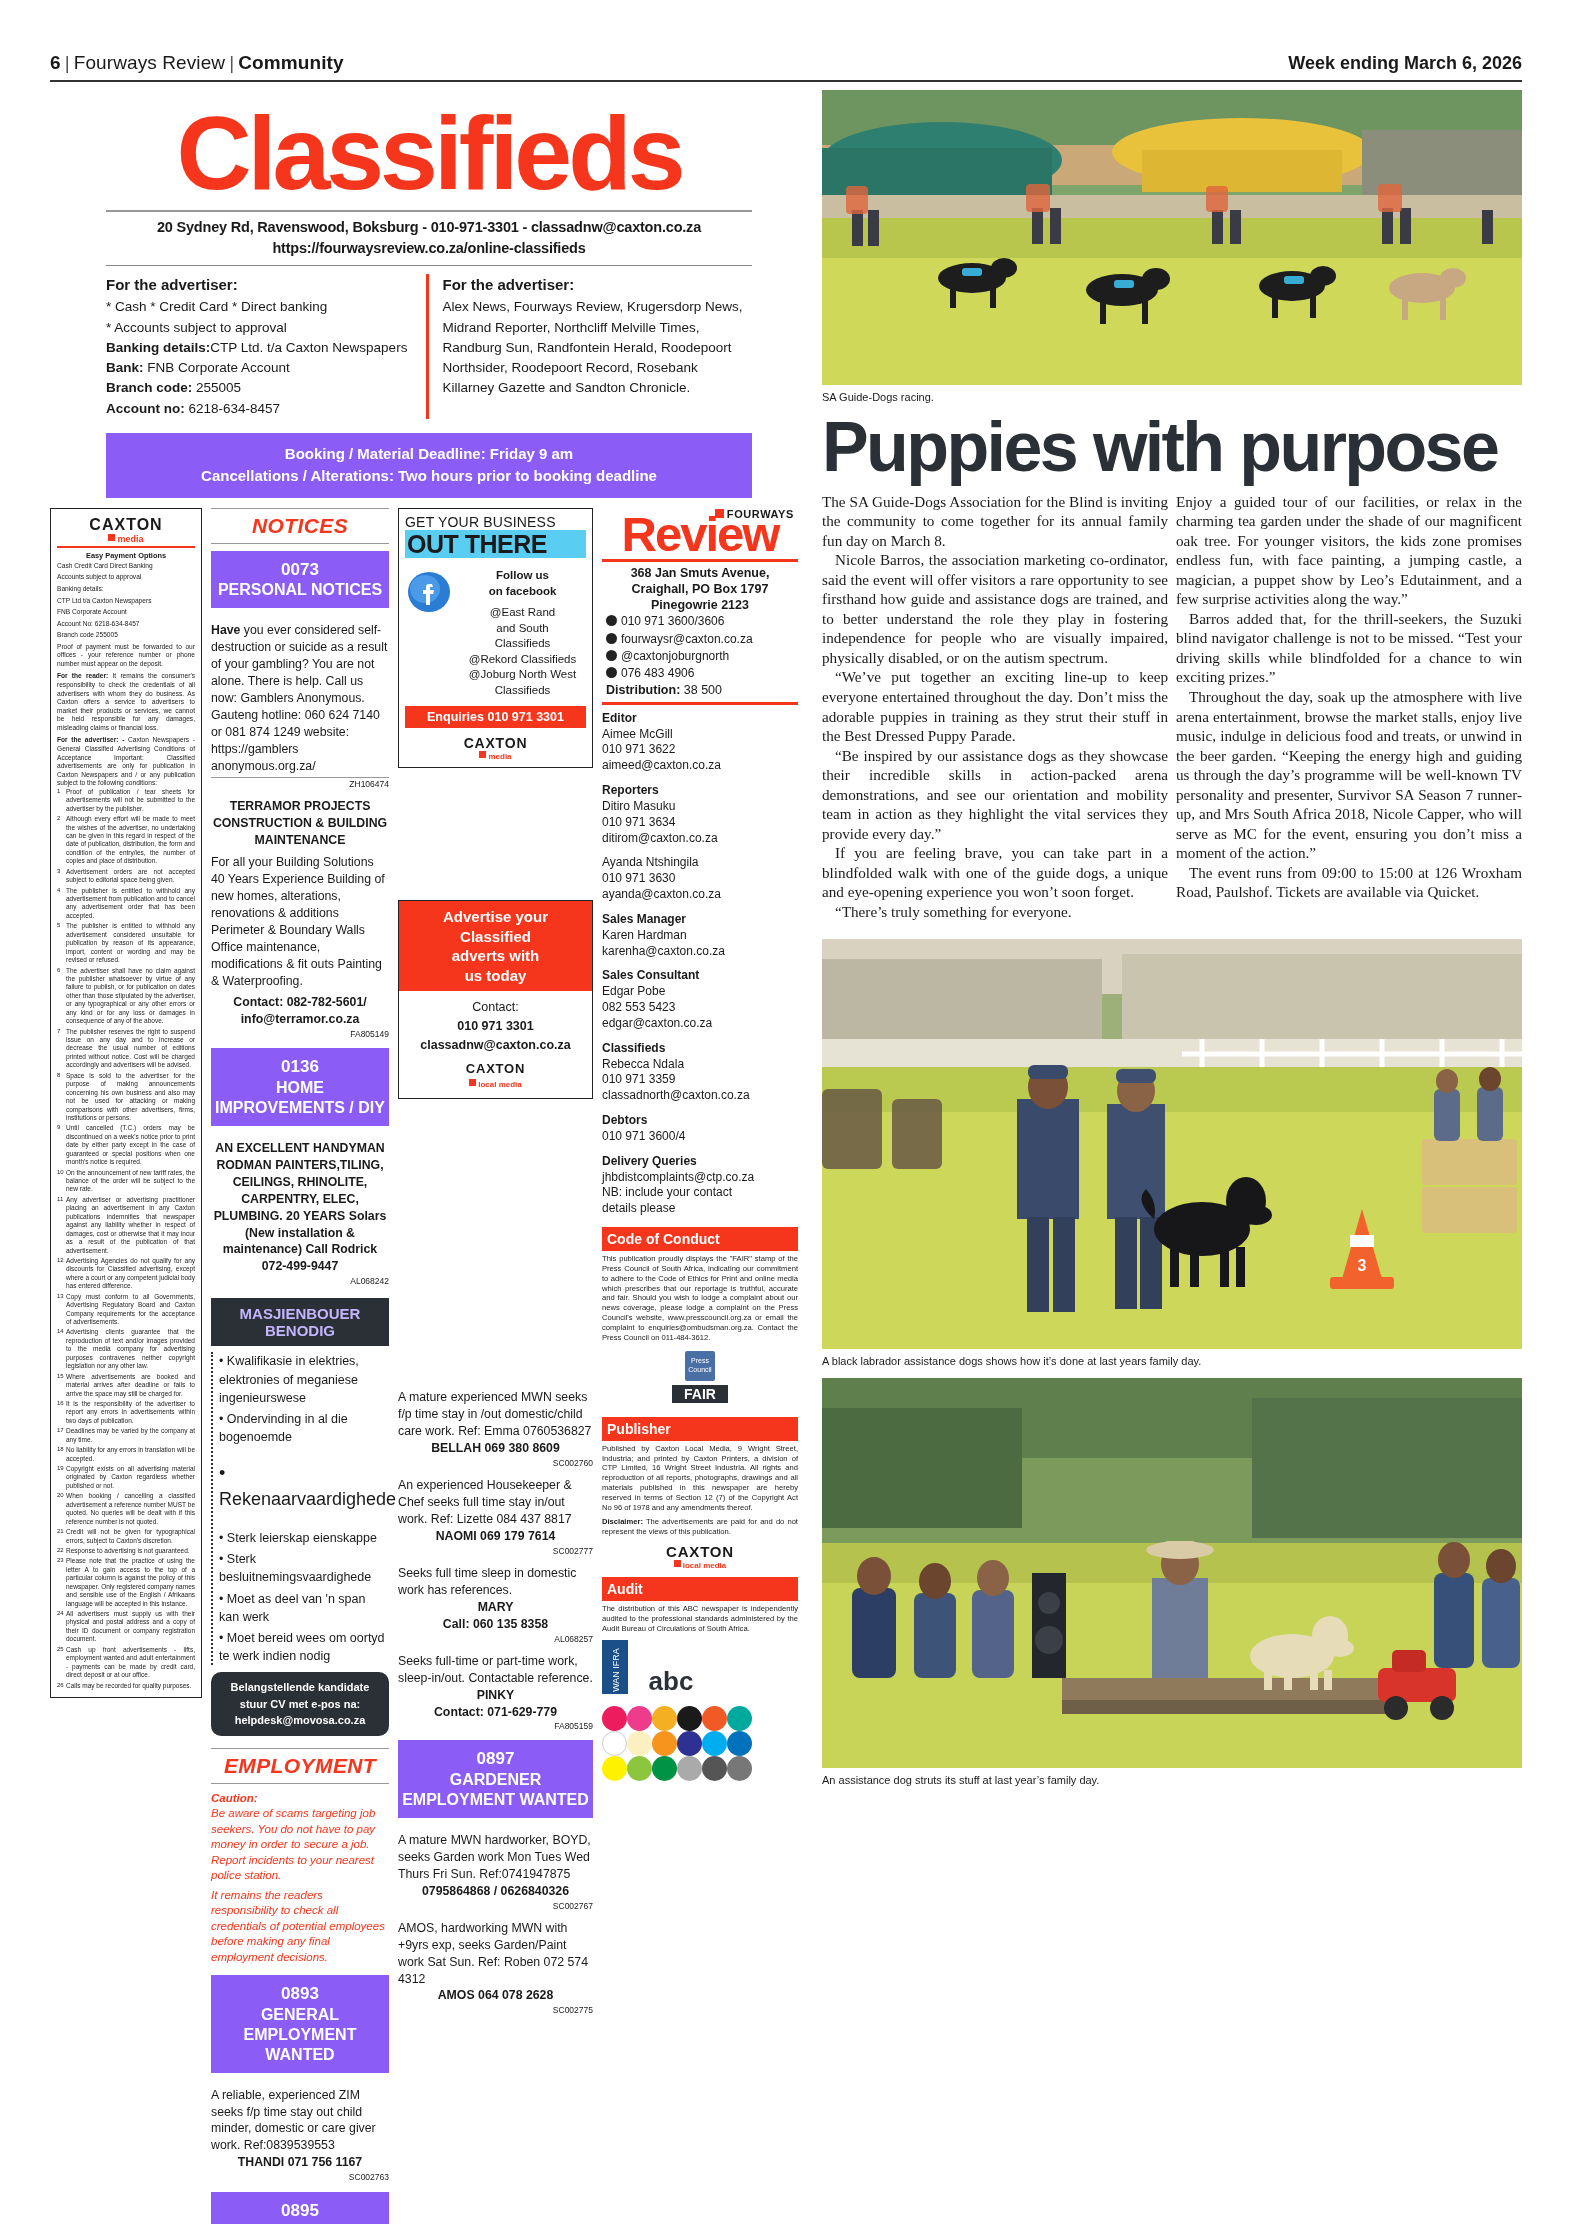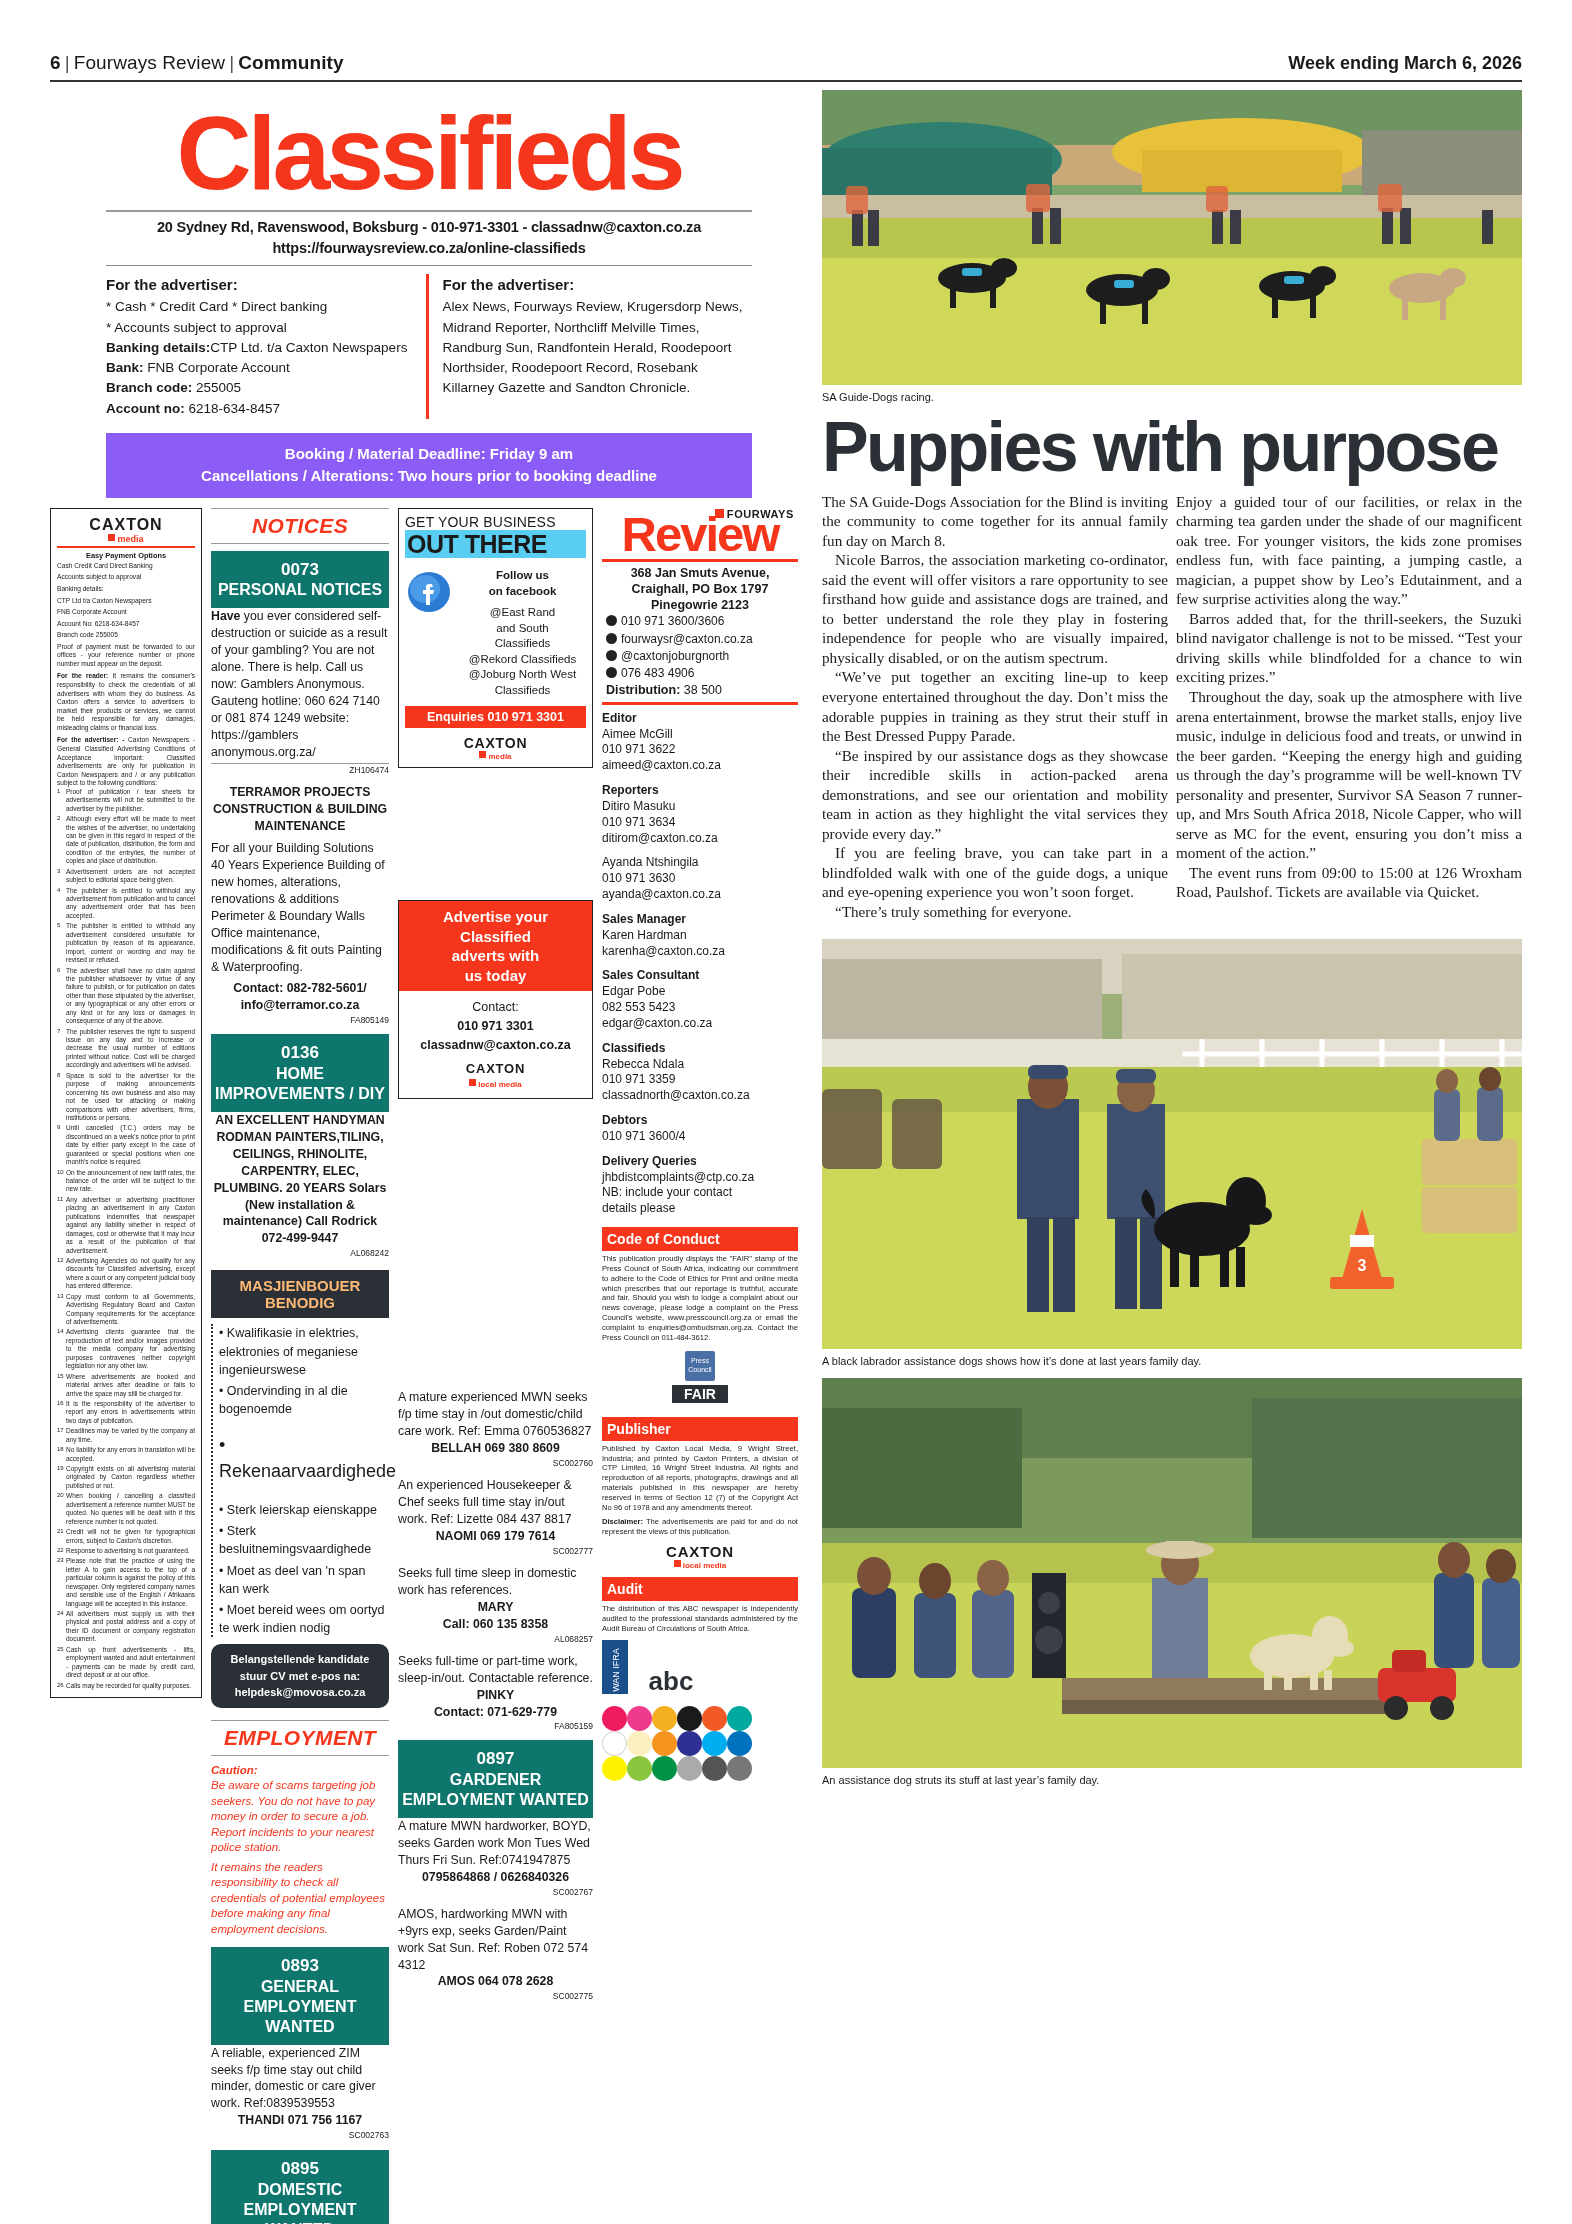--- a/index.html
+++ b/index.html
@@ -70,23 +70,23 @@
                  text-align:justify; margin-bottom:2px; position:relative;
                  padding-left:9px; }
   .num-list li:before { counter-increment:n; content:counter(n);
                         position:absolute; left:0; font-size:6px; }
 
   
   .sec-head { text-align:center; font-style:italic; font-weight:bold;
               color:#f5361c; font-size:21px; border-top:1.5px solid #999;
               border-bottom:1.5px solid #999; padding:5px 0; margin-bottom:7px;
               letter-spacing:.4px; }
-  .red-head { background:#0f766e; color:#fff; text-align:center;
+  .red-head { background:#8b5cf6; color:#fff; text-align:center;
               font-weight:bold; font-size:16px; line-height:1.25;
-              padding:8px 2px; margin-bottom:0; }
+              padding:8px 2px; margin-bottom:14px; }
   .red-head .code { font-size:17px; display:block; }
   .ad-body { font-size:12.3px; line-height:1.38; }
   .ad-body b { font-weight:bold; }
   .ref { text-align:right; font-size:8.5px; margin-top:2px; border-top:1px solid #999; padding-top:1px;}
   .ref-nl { text-align:right; font-size:8.5px; margin-top:1px; }
   .ad-blk { margin-bottom:9px; }
   .ctr { text-align:center; }
   .bold { font-weight:bold; }
 
   
@@ -261,21 +261,21 @@
             <div class="ref-nl">FA805149</div>
           </div>
 
           <div class="red-head" style="margin-top:9px;">
             <span class="code">0136</span>
             <span>HOME IMPROVEMENTS / DIY</span>
           </div>
           <div class="ad-body bold ctr">AN EXCELLENT HANDYMAN RODMAN PAINTERS,TILING, CEILINGS, RHINOLITE, CARPENTRY, ELEC, PLUMBING. 20 YEARS Solars (New installation &amp; maintenance) Call Rodrick 072-499-9447</div>
           <div class="ref-nl">AL068242</div>
 
-          <div style="background:#2b2f36;color:#fdba74;text-align:center;font-weight:bold;font-size:15px;padding:7px 4px;margin-top:12px;">MASJIENBOUER BENODIG</div>
+          <div style="background:#2b2f36;color:#c4b5fd;text-align:center;font-weight:bold;font-size:15px;padding:7px 4px;margin-top:12px;">MASJIENBOUER BENODIG</div>
           <div style="border-left:2px dotted #2b2f36;padding-left:6px;margin-top:6px;" id="masj-bullets">
               <div style="font-size: 12.5px; line-height: 1.45; margin-bottom: 3px;">• Kwalifikasie in elektries, elektronies of meganiese ingenieurswese</div>
               <div style="font-size: 12.5px; line-height: 1.45; margin-bottom: 14px;">• Ondervinding in al die bogenoemde</div>
               <div style="font-size: 18px; line-height: 1.45; margin-bottom: 17px;">• Rekenaarvaardighede</div>
               <div style="font-size: 12.5px; line-height: 1.45; margin-bottom: 3px;">• Sterk leierskap eienskappe</div>
               <div style="font-size: 12.5px; line-height: 1.45; margin-bottom: 3px;">• Sterk besluitnemingsvaardighede</div>
               <div style="font-size: 12.5px; line-height: 1.45; margin-bottom: 3px;">• Moet as deel van 'n span kan werk</div>
               <div style="font-size: 12.5px; line-height: 1.45; margin-bottom: 3px;">• Moet bereid wees om oortyd te werk indien nodig</div>
             </div>
           <div style="background:#2b2f36;color:#fff;text-align:center;font-weight:bold;font-size:11px;padding:7px 5px;margin-top:7px;border-radius:10px;line-height:1.5;">

